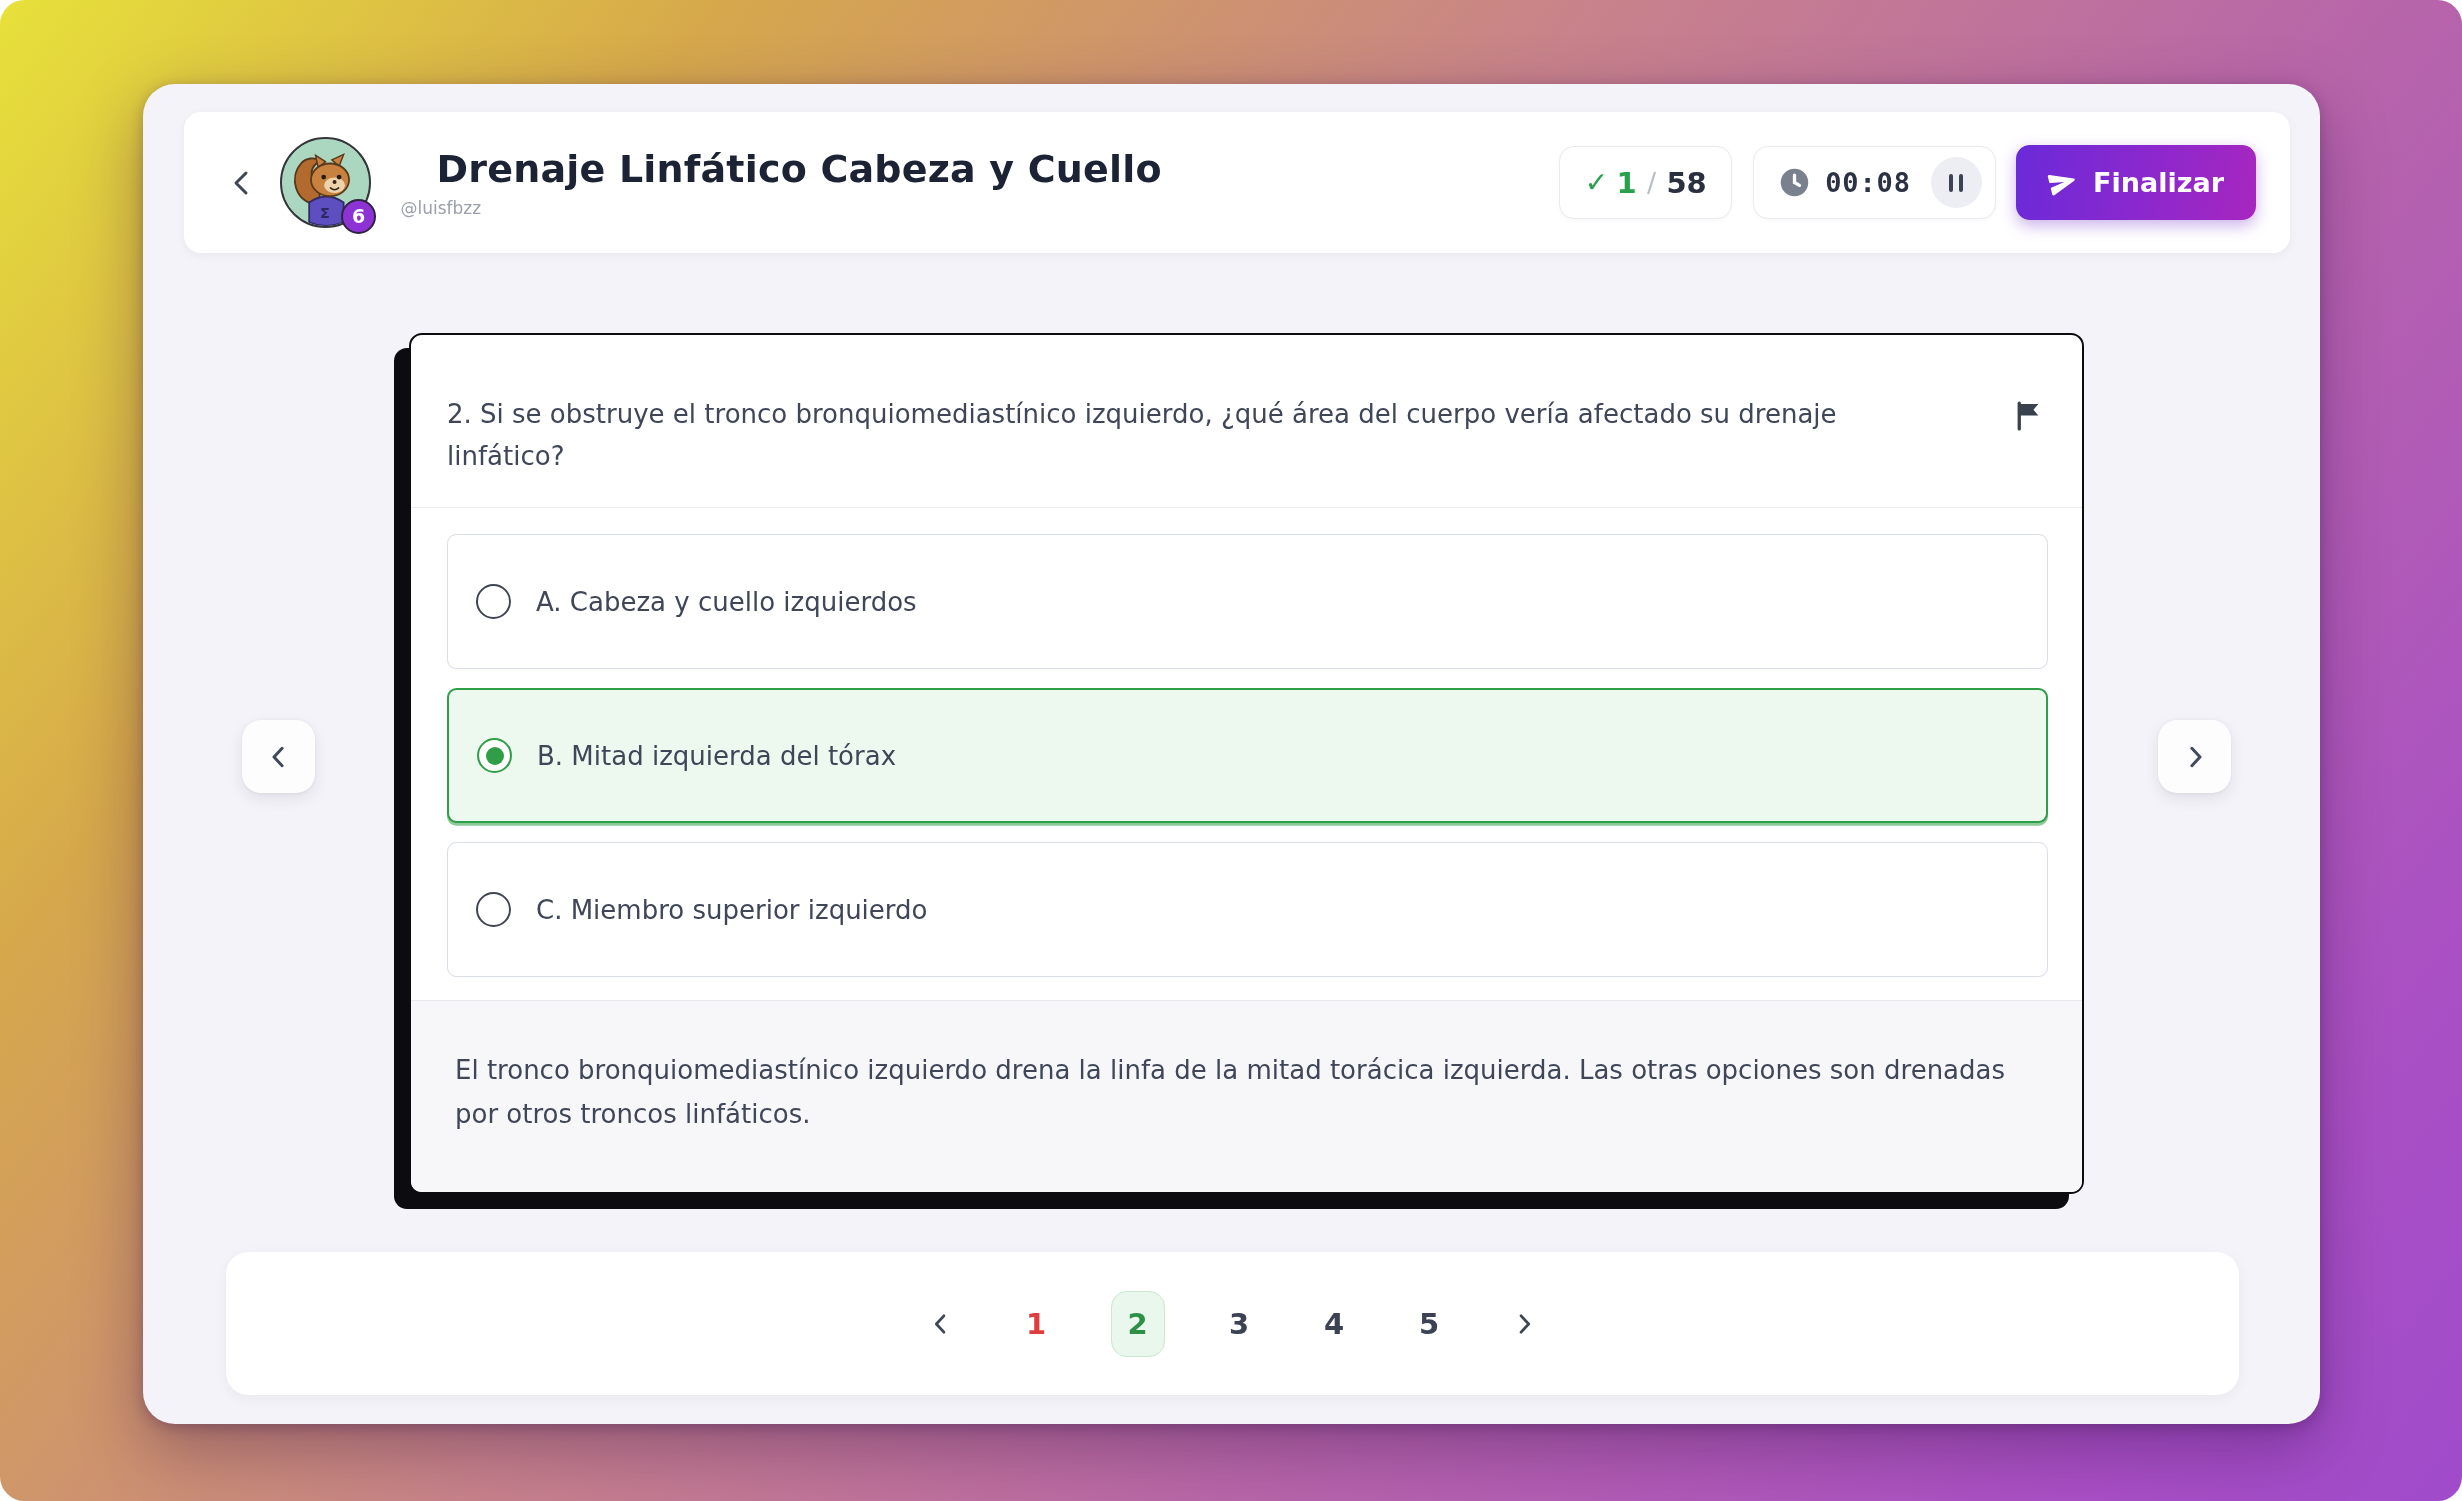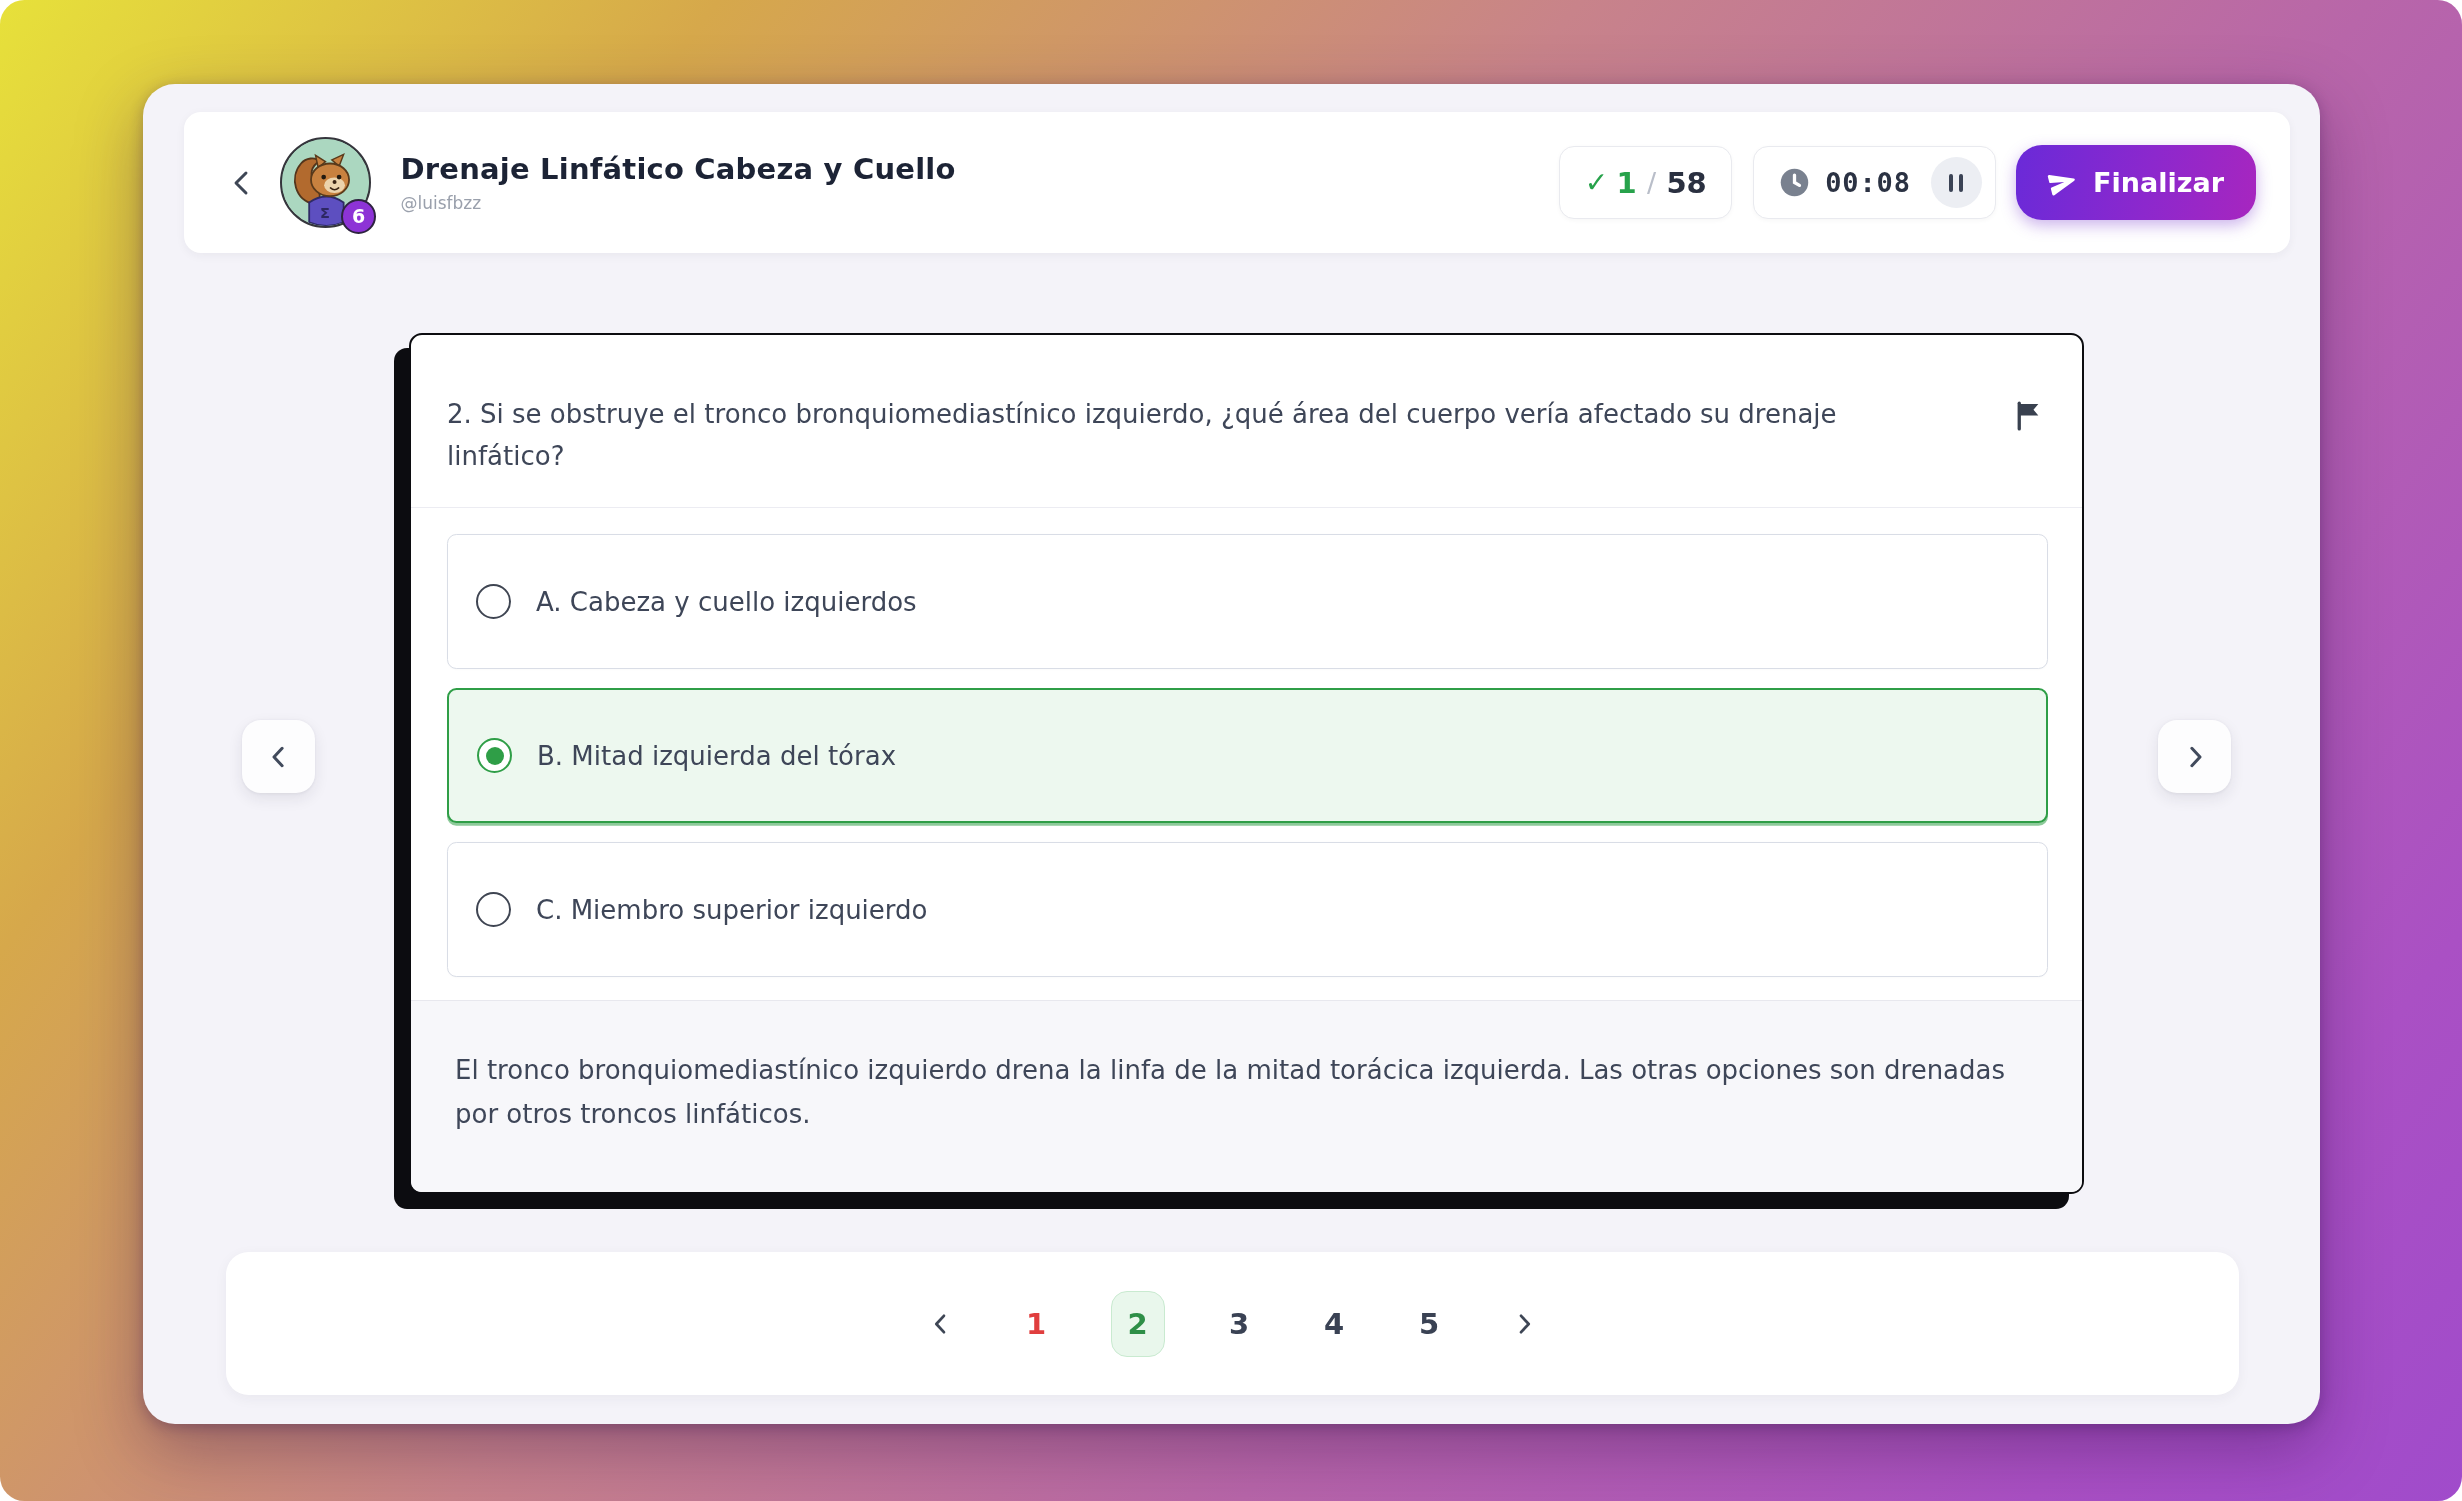--- a/index.html
+++ b/index.html
@@ -22,21 +22,21 @@
   .back-btn svg { width: 32px; height: 32px; }
   .avatar-wrap { position: relative; margin-left: 7.5px; width: 91px; height: 91px; flex: none; }
   .avatar-circle { width: 91px; height: 91px; border-radius: 50%; background: #abd7c0;
                    border: 2.3px solid #35353c; overflow: hidden; }
   .avatar-circle svg { width: 100%; height: 100%; display: block; }
   .avatar-badge { position: absolute; right: -5.6px; bottom: -5.6px; width: 35px; height: 35px;
                   border-radius: 50%; background: #8d33d6; border: 2.3px solid #2e2340;
                   color: #fff; font-size: 19px; font-weight: 700; display: flex;
                   align-items: center; justify-content: center; }
   .title-block { margin-left: 30px; }
-  .quiz-title { font-size: 29px; font-weight: 700; color: #1c2335; letter-spacing: 0.2px; }
+  .quiz-title { font-size: 38px; font-weight: 700; color: #1c2335; letter-spacing: 0.2px; margin-left: 36px; }
   .quiz-author { font-size: 17px; color: #9aa0ac; margin-top: 6.6px; }
   .spacer { flex: 1; }
 
   .pill { height: 73px; background: #fff; border: 1.9px solid #e9eaef; border-radius: 15px;
           display: flex; align-items: center; padding: 0 24.4px;
           box-shadow: 0 1.9px 4.7px rgba(0,0,0,.03); flex: none; }
   .progress-pill { gap: 8.4px; margin-right: 20.6px; }
   .check { color: #27a24b; font-size: 28px; font-weight: 600; line-height: 1; }
   .answered { color: #27a24b; font-size: 29px; font-weight: 700; }
   .sep { color: #b9bec9; font-size: 27px; margin: 0 1.9px; }
@@ -44,21 +44,21 @@
 
   .timer-pill { gap: 14px; margin-right: 20.6px; padding-right: 13px; }
   .timer-pill .clock { width: 33px; height: 33px; flex: none; }
   .time { font-family: "DejaVu Sans Mono", "Liberation Mono", monospace; font-weight: 700;
           font-size: 27px; color: #2b3243; letter-spacing: 0.9px; }
   .pause-btn { width: 51px; height: 51px; border-radius: 50%; background: #eceef3; border: none;
                display: flex; align-items: center; justify-content: center; gap: 6.6px;
                cursor: pointer; margin-left: 5.6px; }
   .pause-btn .bar { width: 4.2px; height: 18px; background: #3b4355; border-radius: 1.9px; }
 
-  .finalize-btn { height: 75px; padding: 0 32px; border: none; border-radius: 26px;
+  .finalize-btn { height: 75px; padding: 0 32px; border: none; border-radius: 14px;
                   background: linear-gradient(100deg, #6a2ad8 0%, #8c28cd 55%, #a726bf 100%);
                   color: #fff; font-size: 27px; font-weight: 700; display: flex; gap: 16px;
                   align-items: center; cursor: pointer; font-family: inherit;
                   box-shadow: 0 5.6px 15px rgba(110,40,200,.35); }
   .finalize-btn svg { width: 29px; height: 29px; transform: rotate(-14deg); }
 
   
   .side-arrow { position: absolute; top: 636px; width: 73px; height: 73px; border-radius: 19px;
                 background: #fdfdfe; border: none; cursor: pointer; display: flex;
                 align-items: center; justify-content: center;

